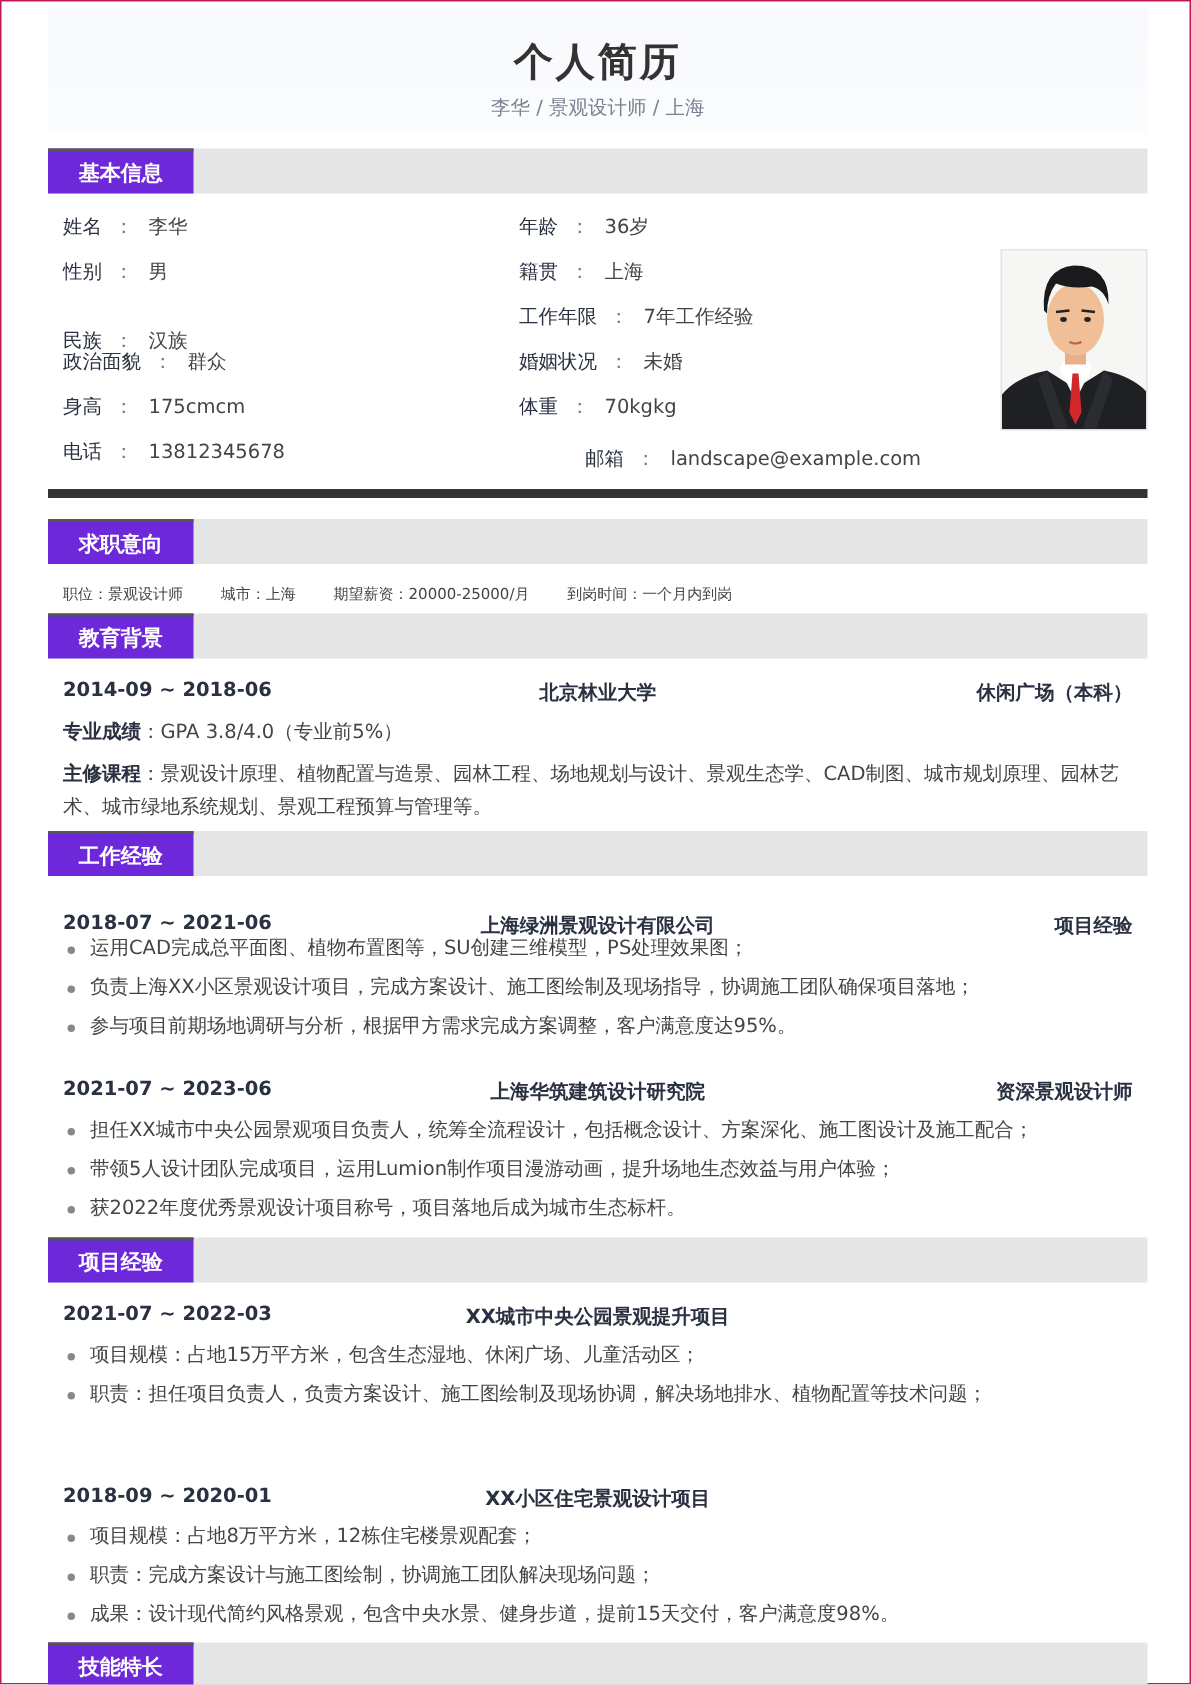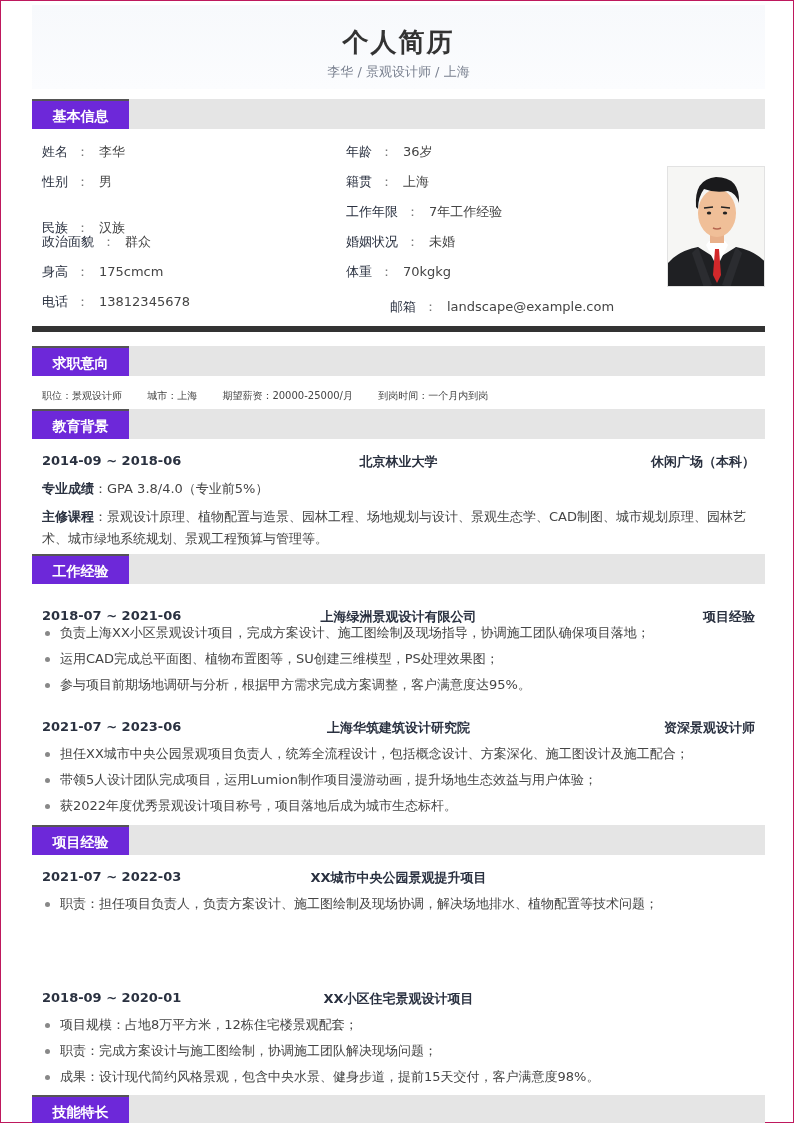--- a/index.html
+++ b/index.html
@@ -110,22 +110,22 @@
 
   <div class="section-bar" style="top:553px;">
     <div class="label">工作经验</div>
   </div>
   <div class="entry-head" style="top:597px;margin-top:10px;">
     <span class="date">2018-07 ~ 2021-06</span>
     <span class="org">上海绿洲景观设计有限公司</span>
     <span class="role">项目经验</span>
   </div>
   <ul class="bullets" style="top:622px;">
+    <li>运用CAD完成总平面图、植物布置图等，SU创建三维模型，PS处理效果图；</li>
     <li>负责上海XX小区景观设计项目，完成方案设计、施工图绘制及现场指导，协调施工团队确保项目落地；</li>
-    <li>运用CAD完成总平面图、植物布置图等，SU创建三维模型，PS处理效果图；</li>
     <li>参与项目前期场地调研与分析，根据甲方需求完成方案调整，客户满意度达95%。</li>
   </ul>
 
   <div class="entry-head" style="top:718px;">
     <span class="date">2021-07 ~ 2023-06</span>
     <span class="org">上海华筑建筑设计研究院</span>
     <span class="role">资深景观设计师</span>
   </div>
   <ul class="bullets" style="top:743px;">
     <li>担任XX城市中央公园景观项目负责人，统筹全流程设计，包括概念设计、方案深化、施工图设计及施工配合；</li>
@@ -134,20 +134,21 @@
   </ul>
 
   <div class="section-bar" style="top:824px;text-decoration:underline;">
     <div class="label">项目经验</div>
   </div>
   <div class="entry-head" style="top:868px;">
     <span class="date">2021-07 ~ 2022-03</span>
     <span class="org">XX城市中央公园景观提升项目</span>
   </div>
   <ul class="bullets" style="top:893px;">
+    <li>项目规模：占地15万平方米，包含生态湿地、休闲广场、儿童活动区；</li>
     <li>职责：担任项目负责人，负责方案设计、施工图绘制及现场协调，解决场地排水、植物配置等技术问题；</li>
   </ul>
 
   <div class="entry-head" style="top:989px;">
     <span class="date">2018-09 ~ 2020-01</span>
     <span class="org">XX小区住宅景观设计项目</span>
   </div>
   <ul class="bullets" style="top:1014px;">
     <li>项目规模：占地8万平方米，12栋住宅楼景观配套；</li>
     <li>职责：完成方案设计与施工图绘制，协调施工团队解决现场问题；</li>

